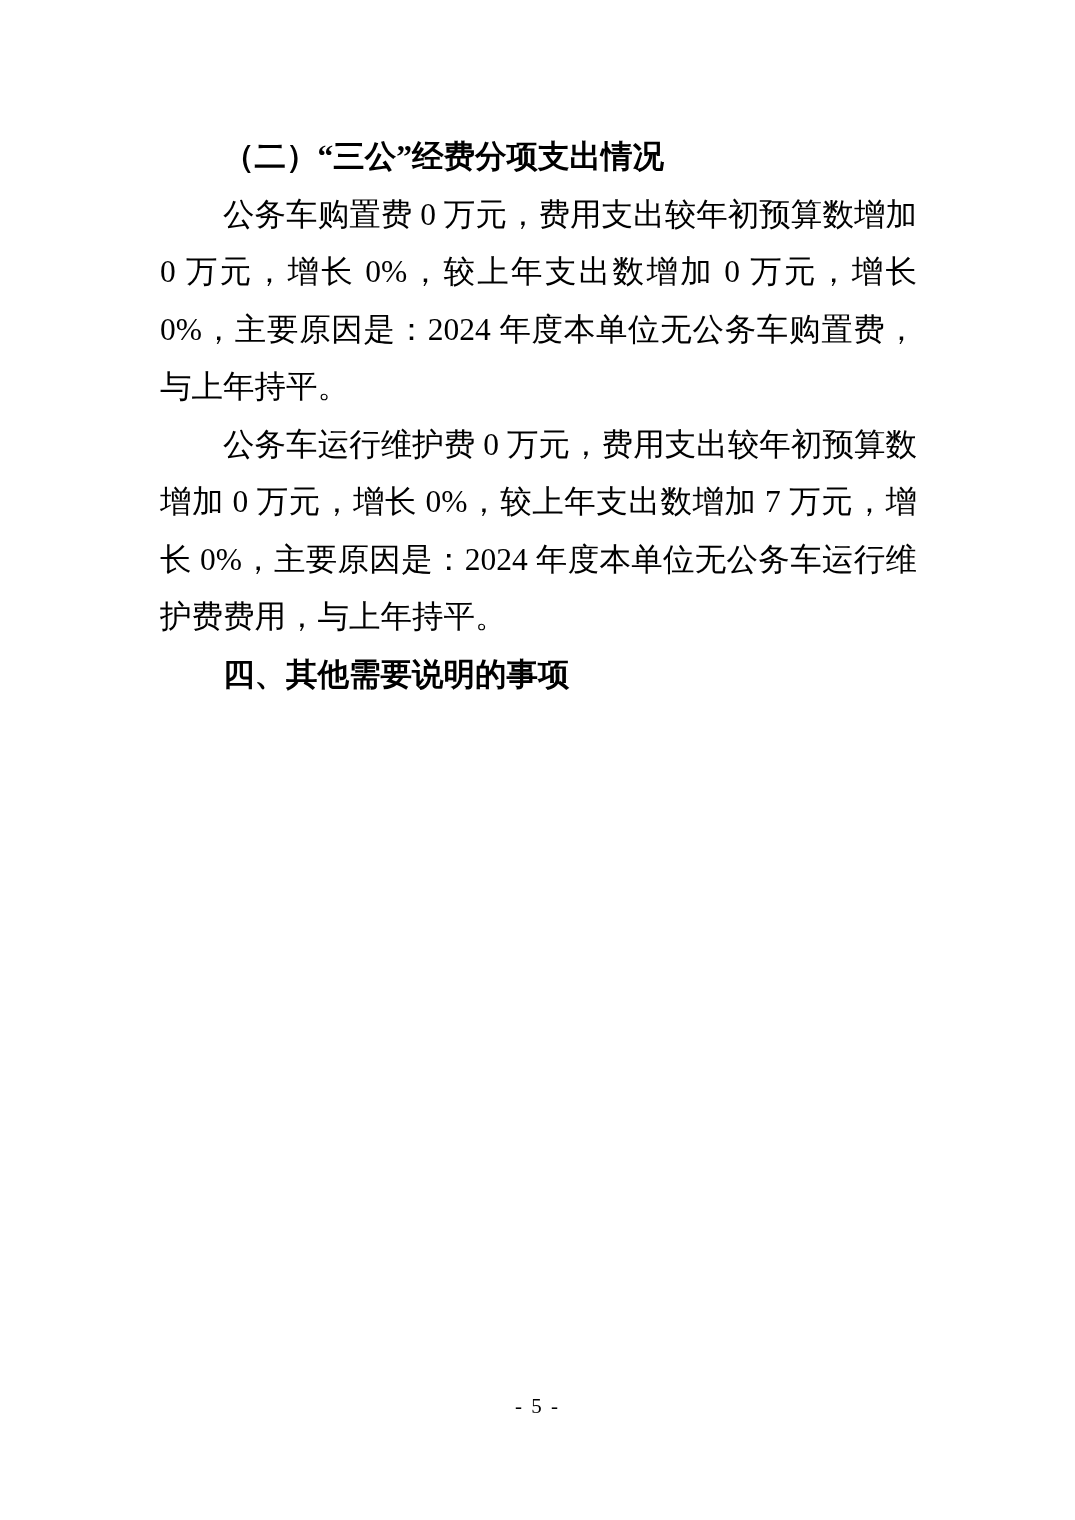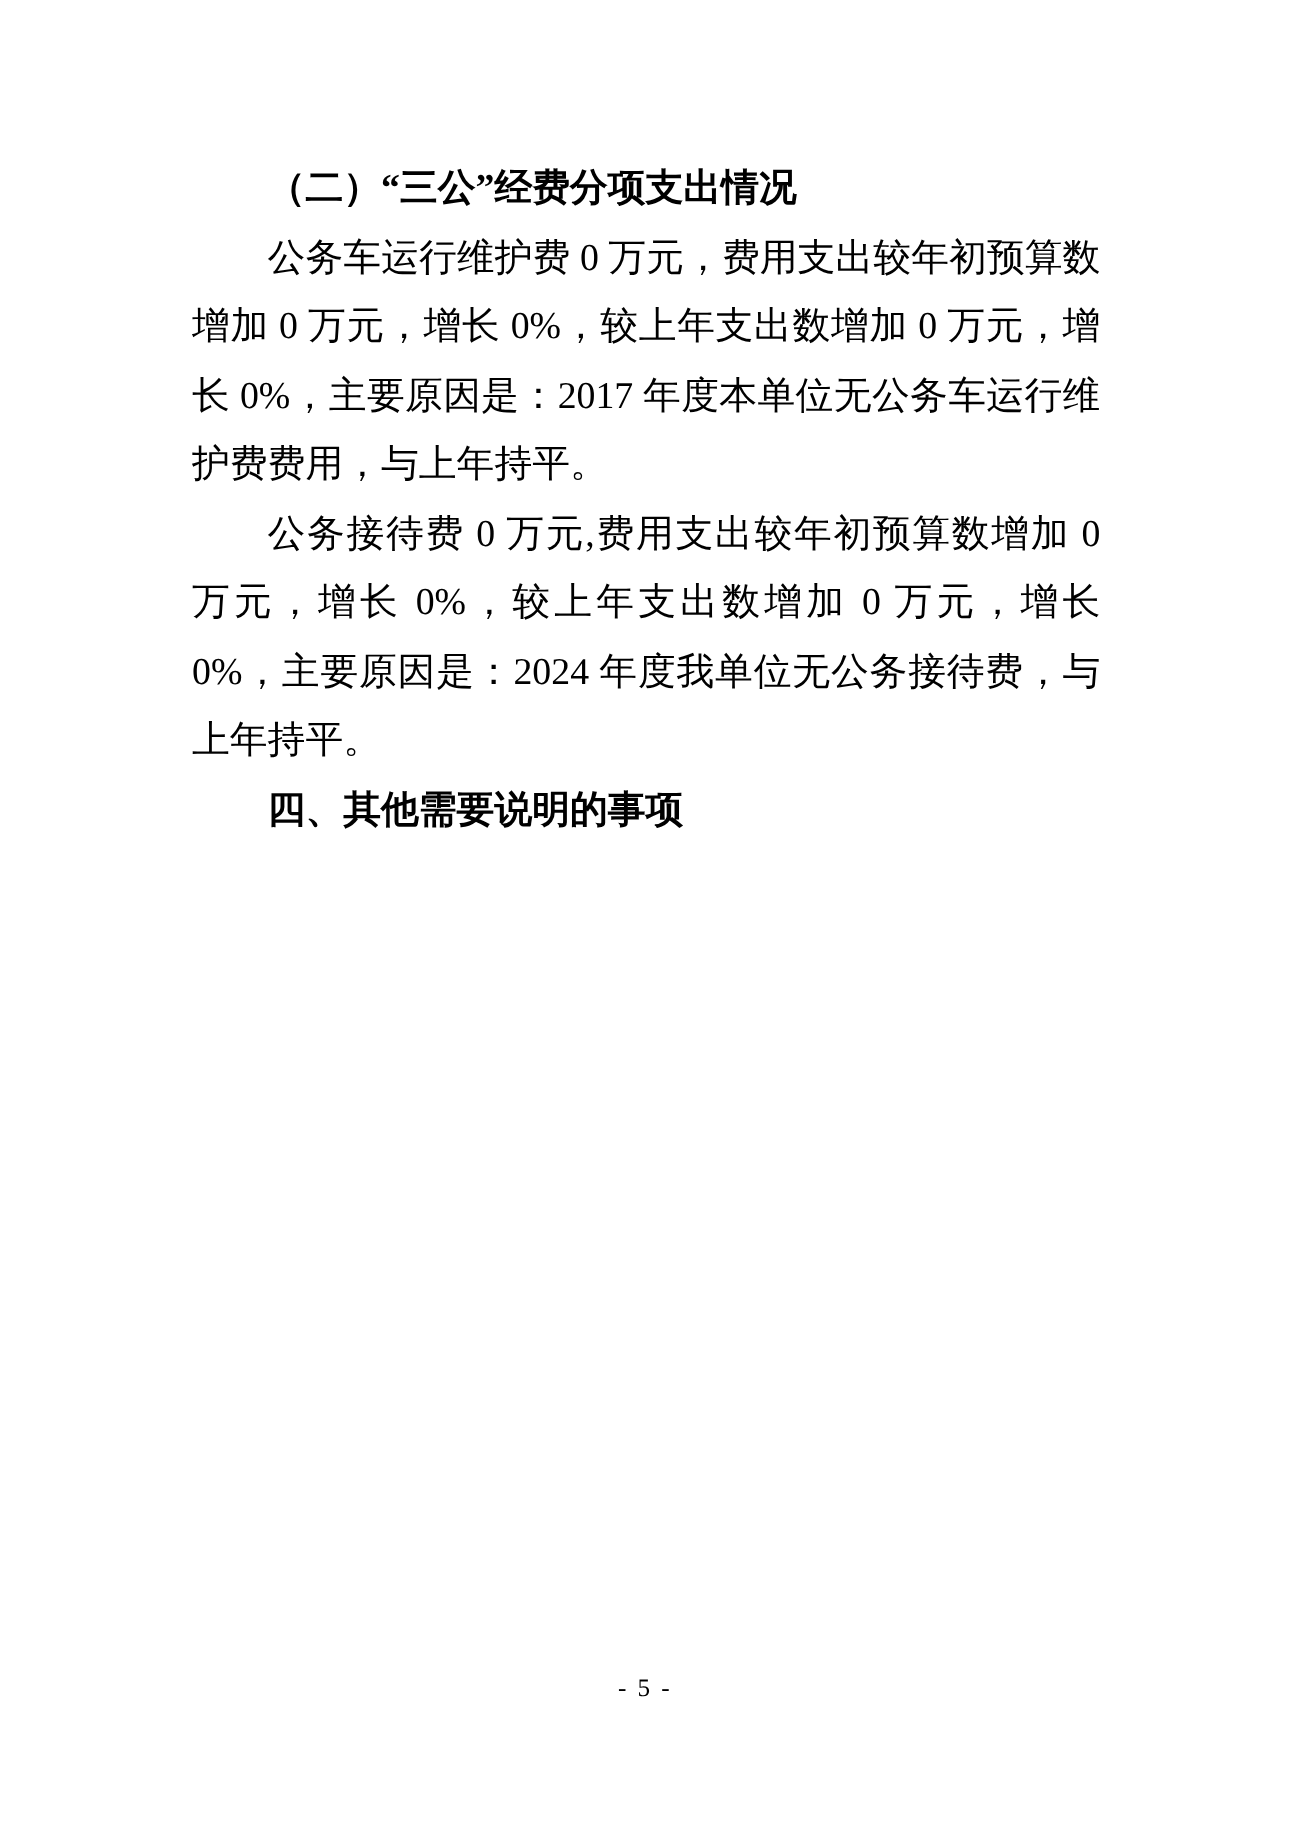--- a/index.html
+++ b/index.html
@@ -65,18 +65,18 @@
     letter-spacing: 2px;
     font-family: "Liberation Serif", "DejaVu Serif", serif;
   }
 </style>
 </head>
 <body>
 
 <div class="page">
   <div class="content">
     <h2 class="section-heading">（二）“三公”经费分项支出情况</h2>
-    <p>公务车运行维护费 0 万元，费用支出较年初预算数增加 0 万元，增长 0%，较上年支出数增加 0 万元，增长 0%，主要原因是：2017 年度本单位无公务车运行维护费费用，与上年持平。</p>
-    <p>公务接待费 0 万元,费用支出较年初预算数增加 0 万元，增长 0%，较上年支出数增加 0 万元，增长 0%，主要原因是：2024 年度我单位无公务接待费，与上年持平。</p>
+    <p>公务车购置费 0 万元，费用支出较年初预算数增加 0 万元，增长 0%，较上年支出数增加 0 万元，增长 0%，主要原因是：2024 年度本单位无公务车购置费，与上年持平。</p>
+    <p>公务车运行维护费 0 万元，费用支出较年初预算数增加 0 万元，增长 0%，较上年支出数增加 7 万元，增长 0%，主要原因是：2024 年度本单位无公务车运行维护费费用，与上年持平。</p>
     <h2 class="major-heading">四、其他需要说明的事项</h2>
   </div>
   <div class="page-footer">- 5 -</div>
 </div>
 
 </body></html>

